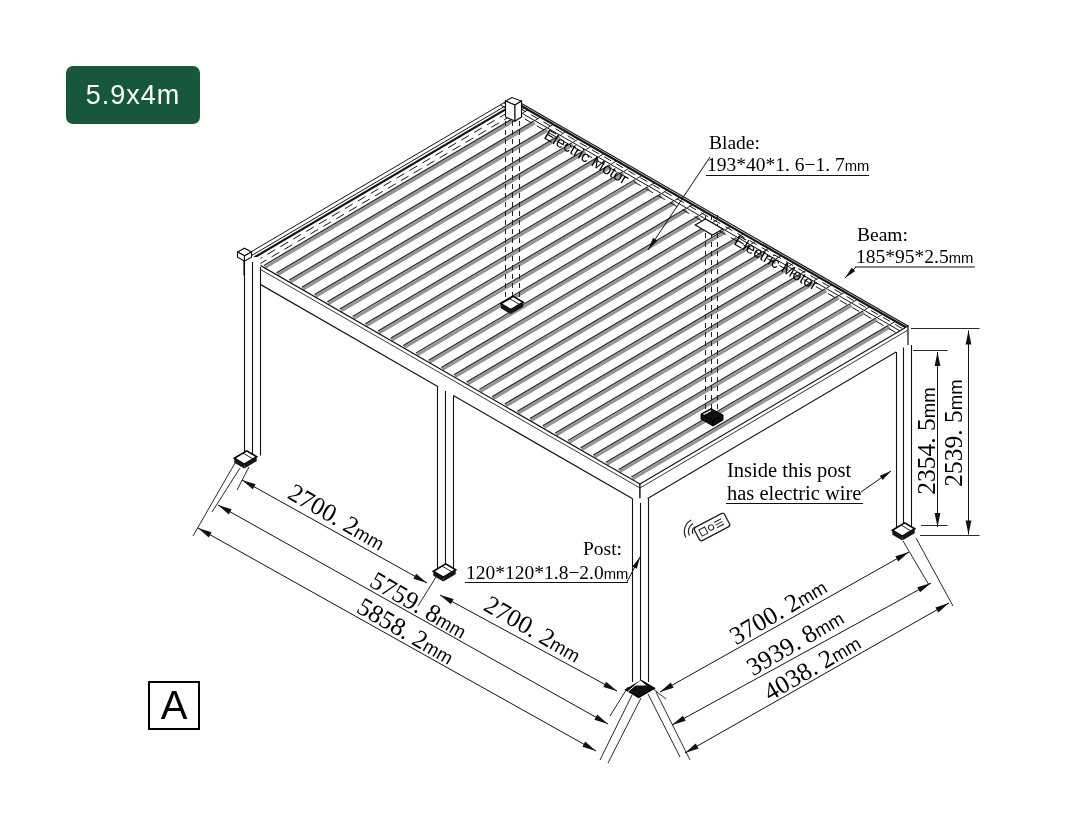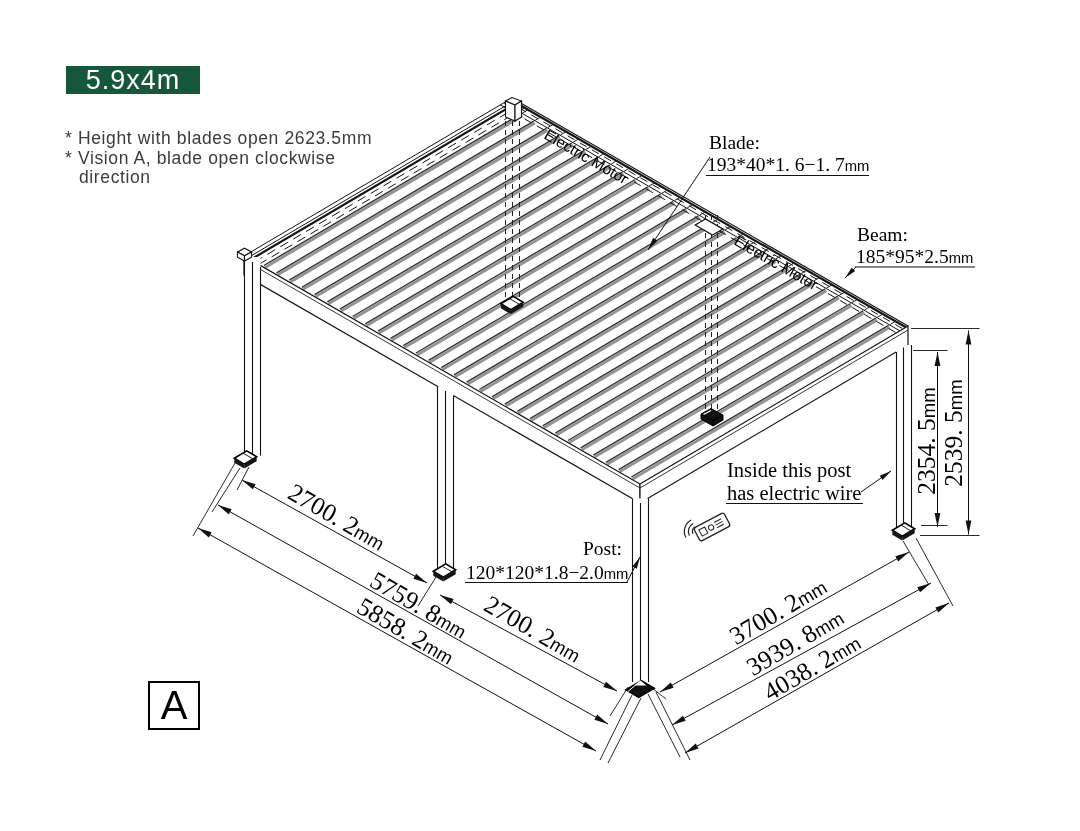--- a/index.html
+++ b/index.html
@@ -1,21 +1,21 @@
 <!DOCTYPE html>
 <html><head>
 <meta charset="utf-8">
 <style>
   html,body { margin:0; padding:0; background:#fff; }
   #page { position:relative; width:1080px; height:831px; background:#fff; overflow:hidden;
           font-family:"Liberation Sans", sans-serif; }
   svg { position:absolute; left:0; top:0; }
-  .badge { position:absolute; left:66px; top:66px; width:134px; height:28px; background:#17573c;
+  .badge { position:absolute; left:66px; top:66px; width:134px; height:58px; background:#17573c;
            color:#fff; font-size:27px; display:flex; align-items:center; justify-content:center;
-           letter-spacing:1px; }
+           letter-spacing:1px;border-radius:7px; }
   .notes { position:absolute; left:65px; top:129px; font-size:17.5px; color:#3b3b3b; line-height:19.5px; letter-spacing:0.62px; }
   .notes .ind { padding-left:14px; }
   .abox { position:absolute; left:148px; top:681px; width:48px; height:45px; border:2.2px solid #000;
           display:flex; align-items:center; justify-content:center; font-size:40px; color:#000; }
 </style>
 </head>
 <body>
 <div id="page">
 <svg width="1080" height="831" viewBox="0 0 1080 831">
 
@@ -376,16 +376,15 @@
 <line x1="4" y1="0" x2="12" y2="0" stroke="#222" stroke-width="1"></line>
 <line x1="4" y1="3" x2="12" y2="3" stroke="#222" stroke-width="1"></line>
 <path d="M -20,-3 A 5 5 0 0 1 -15,-8" fill="none" stroke="#222" stroke-width="1.2"></path>
 <path d="M -24,-3 A 9 9 0 0 1 -15,-12" fill="none" stroke="#222" stroke-width="1.2"></path>
 <path d="M -28,-3 A 13 13 0 0 1 -15,-16" fill="none" stroke="#222" stroke-width="1.2"></path>
 </g>
 </svg>
 
 <div class="badge">5.9x4m</div>
 
-<div class="notes">* Height with blades open 2623.5mm<br>* Vision A, blade open clockwise<br><span class="ind">direction</span></div>
 
 <div class="abox">A</div>
 </div>
 
 </body></html>

